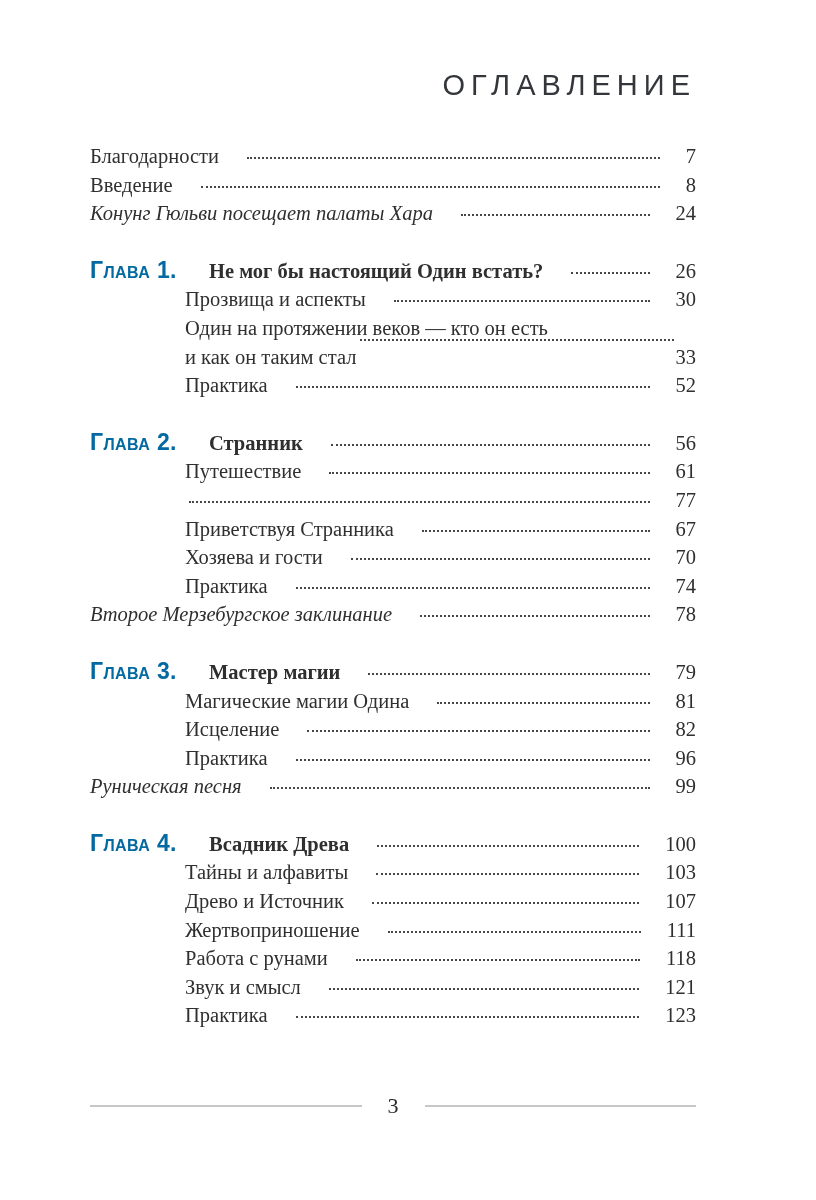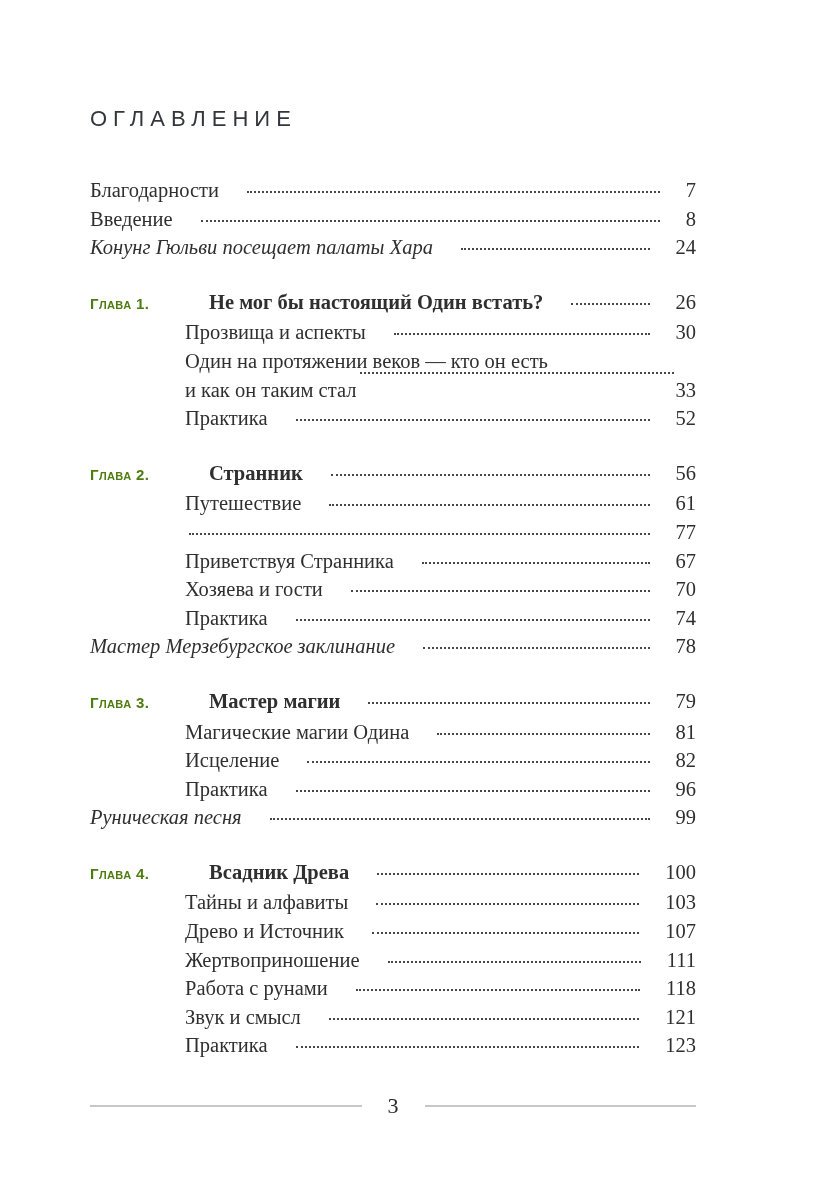--- a/index.html
+++ b/index.html
@@ -21,25 +21,25 @@
     height: 1200px;
   }
   .content {
     position: absolute;
     left: 90px;
     top: 0;
     width: 606px;
   }
   .title {
     margin: 0;
-    padding-top: 100px;
-    text-align: left;
+    padding-top: 66px;
+    text-align: right;
     font-family: "Liberation Sans", sans-serif;
     font-weight: 400;
-    font-size: 22px;
+    font-size: 29px;
     line-height: 38px;
     letter-spacing: 6px;
     color: #33363a;
   }
   .toc {
     margin-top: 38px;
   }
   .entry {
     display: flex;
     align-items: baseline;
@@ -63,23 +63,23 @@
   }
   .entry.chapter .t {
     font-weight: bold;
   }
   .chap {
     width: 95px;
     flex: 0 0 95px;
     font-family: "Liberation Sans", sans-serif;
     font-variant: small-caps;
     font-weight: bold;
-    font-size: 15px;
+    font-size: 23px;
     letter-spacing: 0.4px;
-    color: #4d7c0f;
+    color: #0369a1;
     margin-top: 28px;
   }
   .t {
     flex: 0 0 auto;
   }
   .dots {
     flex: 1 1 auto;
     min-width: 10px;
     height: 0;
     border-bottom: 2px dotted #474747;
@@ -199,21 +199,21 @@
         <span class="pg">70</span>
       </div>
 
       <div class="entry lvl1">
         <span class="t">Практика</span>
         <span class="dots"></span>
         <span class="pg">74</span>
       </div>
 
       <div class="entry italic">
-        <span class="t">Мастер Мерзебургское заклинание</span>
+        <span class="t">Второе Мерзебургское заклинание</span>
         <span class="dots"></span>
         <span class="pg">78</span>
       </div>
 
       <div class="entry chapter">
         <span class="chap">Глава 3.</span>
         <span class="t">Мастер магии</span>
         <span class="dots"></span>
         <span class="pg">79</span>
       </div>

